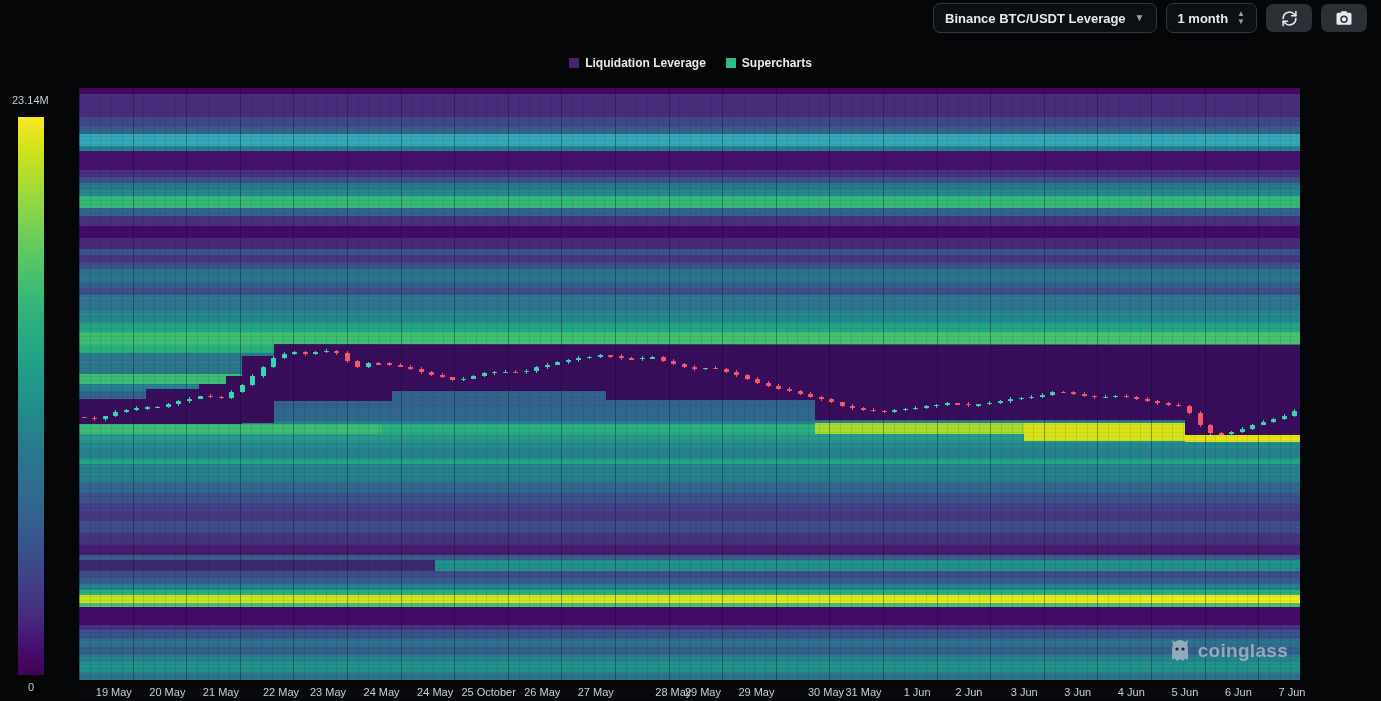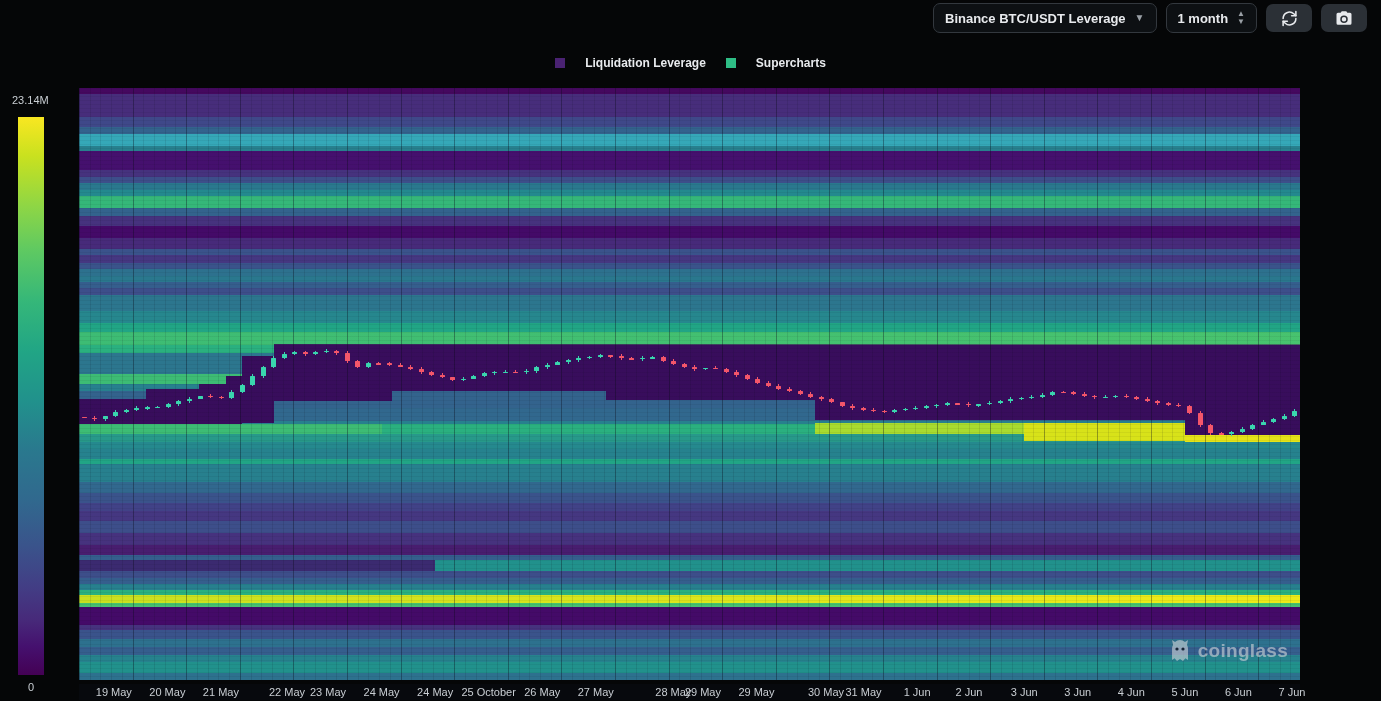--- a/index.html
+++ b/index.html
@@ -8,21 +8,21 @@
   
   .page-title{position:absolute;left:10px;top:5px;font-size:17px;font-weight:bold;color:#ffffff;letter-spacing:.2px;}
   .controls{position:absolute;right:14px;top:3px;display:flex;gap:9px;align-items:center;}
   .select{height:28px;border:1px solid #33383e;border-radius:7px;background:#0d1013;color:#e8eaed;
           font-size:13px;font-weight:bold;display:flex;align-items:center;padding:0 11px;gap:9px;cursor:pointer;}
   .caret{color:#9aa0a6;font-size:10px;line-height:1;}
   .stepper{display:flex;flex-direction:column;gap:1px;color:#9aa0a6;font-size:8px;line-height:.8;}
   .icon-btn{width:46px;height:28px;background:#2b3036;border-radius:7px;display:flex;align-items:center;justify-content:center;cursor:pointer;border:none;padding:0;}
   
   .legend{position:absolute;top:56px;left:0;width:100%;display:flex;justify-content:center;gap:20px;}
-  .legend-item{display:flex;align-items:center;gap:20px;color:#e8eaed;font-size:12px;font-weight:bold;}
+  .legend-item{display:flex;align-items:center;gap:6px;color:#e8eaed;font-size:12px;font-weight:bold;}
   .swatch{width:10px;height:10px;display:inline-block;}
   
   .cb-max{position:absolute;left:12px;top:94px;font-size:11px;color:#c9ced3;}
   .cb-bar{position:absolute;left:18px;top:117px;width:26px;height:558px;
     background:linear-gradient(180deg,#f9e721 0%,#c9e11f 7%,#8ed645 16%,#5ec962 24%,#35b779 33%,#21a585 42%,#21918c 51%,#2a788e 60%,#31688e 69%,#3a538b 77%,#423e85 84%,#472a7a 90%,#45106e 95%,#440154 100%);}
   .cb-min{position:absolute;left:18px;top:681px;width:26px;text-align:center;font-size:11px;color:#c9ced3;}
   
   .plot{position:absolute;left:79px;top:88px;width:1221px;height:592px;background:#21918c;overflow:hidden;}
   .band,.ov{position:absolute;left:0;width:100%;}
   .grid{position:absolute;inset:0;
@@ -415,21 +415,21 @@
           <circle cx="14" cy="11" r="1.6" fill="#050607"></circle>
       </svg>
       <span class="watermark-text">coinglass</span>
     </div>
   </div>
 
   <div class="xaxis" id="xaxis">
       <span style="left: 34.8092px; top: 2px;">19 May</span>
       <span style="left: 88.3618px; top: 2px;">20 May</span>
       <span style="left: 141.914px; top: 2px;">21 May</span>
-      <span style="left: 208px; top: 2px;">22 May</span>
+      <span style="left: 202px; top: 2px;">22 May</span>
       <span style="left: 249.02px; top: 2px;">23 May</span>
       <span style="left: 302.572px; top: 2px;">24 May</span>
       <span style="left: 356.125px; top: 2px;">24 May</span>
       <span style="left: 409.678px; top: 2px;">25 October</span>
       <span style="left: 463.23px; top: 2px;">26 May</span>
       <span style="left: 516.783px; top: 2px;">27 May</span>
       <span style="left: 570.336px; top: 2px; margin-left: 24px;">28 May</span>
       <span style="left: 623.888px; top: 2px;">29 May</span>
       <span style="left: 677.441px; top: 2px;">29 May</span>
       <span style="left: 747px; top: 2px;">30 May</span>

